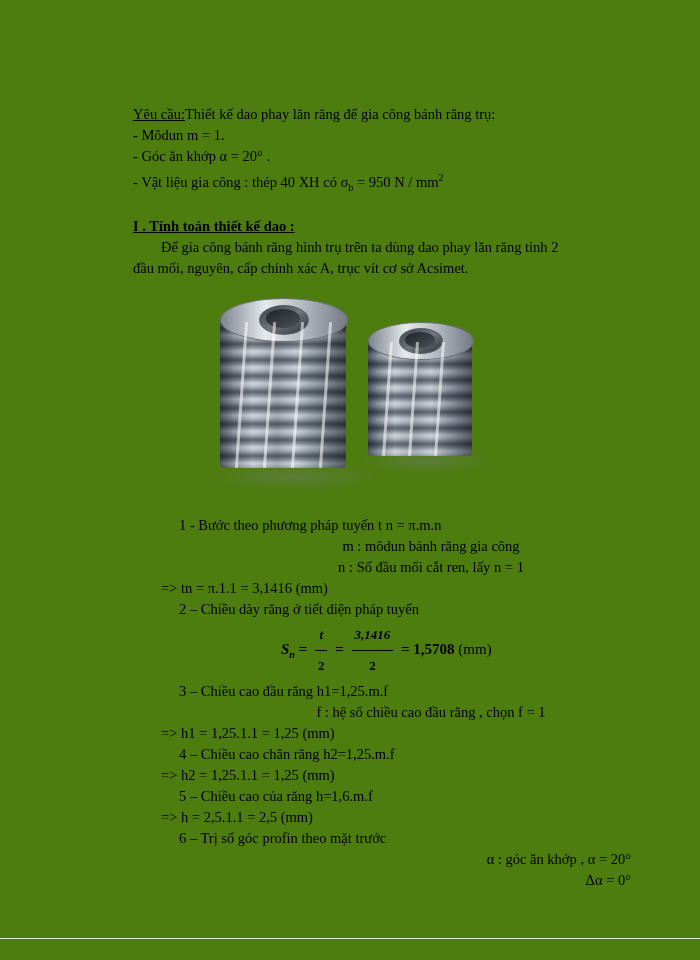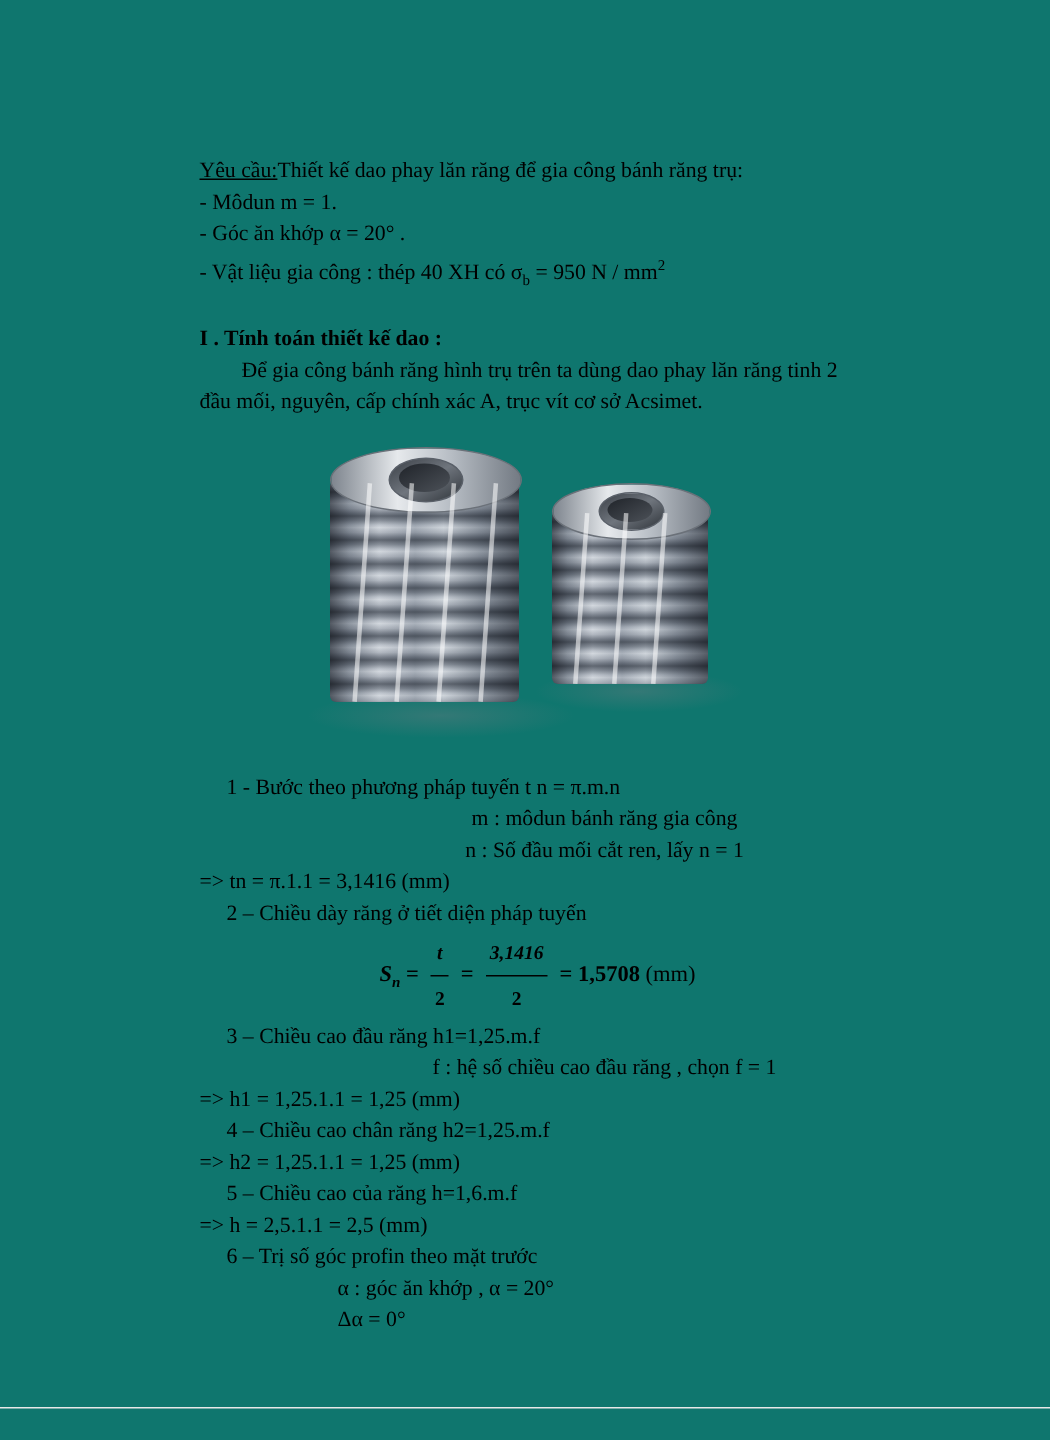--- a/index.html
+++ b/index.html
@@ -12,21 +12,21 @@
     height: 960px;
     font-family: "Liberation Serif", serif;
     color: #000000;
     position: relative;
     overflow: hidden;
   }
   .page {
     position: relative;
     width: 700px;
     height: 960px;
-    background: #0f766e;
+    background: #4d7c0f;
     box-sizing: border-box;
   }
   .content {
     position: absolute;
     left: 133px;
     top: 104px;
     width: 440px;
   }
   .line {
     font-size: 14.5px;
@@ -40,27 +40,28 @@
     font-size: 10px;
     vertical-align: sub;
   }
   .sup {
     font-size: 10px;
     vertical-align: super;
   }
   .indent-1 { padding-left: 0px; }
   .indent-2 { padding-left: 18px; }
   .indent-4 { padding-left: 70px; text-align: center; }
-  .indent-5 { padding-left: 92px; }
+  .indent-5 { padding-left: 92px; text-align: right; }
   .gap-md { height: 18px; }
 
   
   .heading {
     font-weight: bold;
     font-size: 14.5px;
+    text-decoration: underline;
     line-height: 21px;
   }
 
   
   .figure {
     position: absolute;
     left: 196px;
     top: 292px;
     width: 300px;
     height: 205px;
@@ -191,21 +192,21 @@
 
     <div class="hob hob-body" style="left:172px; top:48px; width:104px; height:116px;"></div>
     <div class="hob-top" style="left:172px; top:30px; width:104px; height:36px;"></div>
     <div class="hob-bore" style="left:203px; top:36px; width:42px; height:24px;"></div>
     <div class="hob-bore-inner" style="left:209px; top:40px; width:30px; height:16px;"></div>
     <div class="flute" style="left:190px; top:50px; width:3px; height:114px; transform:rotate(4deg);"></div>
     <div class="flute" style="left:216px; top:50px; width:3px; height:114px; transform:rotate(4deg);"></div>
     <div class="flute" style="left:242px; top:50px; width:3px; height:114px; transform:rotate(4deg);"></div>
   </div>
 
-  <div class="content" style="top:515px; width:470px;">
+  <div class="content" style="top:515px; width:470px;margin-left:28px;">
 
     <div class="line indent-2">1 -  Bước theo phương pháp tuyến   t  n = π.m.n</div>
     <div class="line indent-4">m : môdun bánh răng gia công</div>
     <div class="line indent-4">n :  Số đầu mối cắt ren, lấy n = 1</div>
     <div class="line indent-1">=&gt;      tn = π.1.1 = 3,1416 (mm)</div>
 
     <div class="line indent-2">2 – Chiều dày răng ở tiết diện pháp tuyến</div>
 
     <div class="formula">
       <span class="fbold">S</span><span class="fbold sub">n</span>

